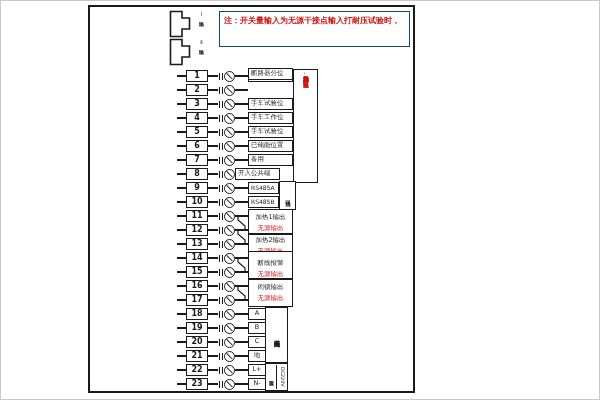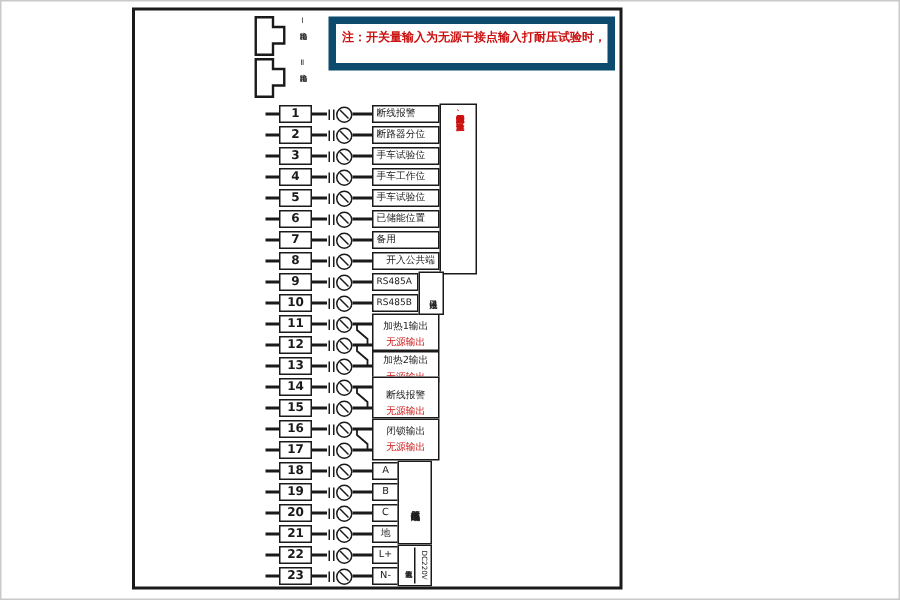--- a/index.html
+++ b/index.html
@@ -3,21 +3,21 @@
 <meta charset="utf-8">
 <style>
   html,body{margin:0;padding:0;background:#ffffff;}
   body{font-family:"DejaVu Sans","Liberation Sans",sans-serif;}
   #canvas{position:relative;width:600px;height:400px;background:#ffffff;border:1px solid #c9c9c9;box-sizing:border-box;overflow:hidden;}
   .abs{position:absolute;box-sizing:border-box;}
   #frame{left:87px;top:4px;width:327px;height:388px;border:2px solid #1a1a1a;background:#ffffff;}
   
   .conn-label{writing-mode:vertical-rl;text-orientation:upright;font-size:5px;line-height:1.1;color:#1a1a1a;letter-spacing:0;}
   
-  #note{left:218px;top:10px;width:191px;height:36px;border:5px solid #0c4a6e;color:#cc1111;font-weight:bold;font-size:8px;line-height:1.75;padding:2px 4px;white-space:nowrap;overflow:hidden;}
+  #note{left:218px;top:10px;width:191px;height:36px;border:1px solid #0c4a6e;color:#cc1111;font-weight:bold;font-size:8px;line-height:1.75;padding:2px 4px;white-space:nowrap;overflow:hidden;}
   
   .wire{background:#1a1a1a;height:1.2px;}
   .tick{background:#1a1a1a;width:1.5px;height:7px;}
   .numbox{border:1.5px solid #1a1a1a;background:#fff;font-size:8px;font-weight:bold;color:#1a1a1a;text-align:center;line-height:9px;}
   .screw{border:1.5px solid #1a1a1a;border-radius:50%;background:#fff;}
   .slash{position:absolute;left:4.2px;top:0.6px;width:1.4px;height:8.2px;background:#1a1a1a;transform:rotate(-45deg);}
   .lblbox{border:1.2px solid #1a1a1a;background:#fff;font-size:6.5px;color:#1a1a1a;line-height:9.5px;text-align:left;padding:0 2px;white-space:nowrap;overflow:hidden;}
   .groupbox{border:1.2px solid #1a1a1a;background:#fff;text-align:center;overflow:hidden;}
   .groupbox .g1{font-size:6.5px;color:#1a1a1a;line-height:11px;white-space:nowrap;}
   .groupbox .g2{font-size:6.5px;color:#cc1111;line-height:10px;white-space:nowrap;}
@@ -73,21 +73,21 @@
       <div class="lblbox" style="position: absolute; box-sizing: border-box; left: 247px; top: 69px; width: 45px; height: 12px;">断线报警</div>
       <div class="wire" style="position: absolute; box-sizing: border-box; left: 176px; top: 88.4px; width: 9px;"></div>
       <div class="numbox" style="position: absolute; box-sizing: border-box; left: 185px; top: 83px; width: 22px; height: 12px;">2</div>
       <div class="wire" style="position: absolute; box-sizing: border-box; left: 207px; top: 88.4px; width: 10px;"></div>
       <div class="tick" style="position: absolute; box-sizing: border-box; left: 217.5px; top: 85.5px;"></div>
       <div class="tick" style="position: absolute; box-sizing: border-box; left: 220.5px; top: 85.5px;"></div>
       <div class="screw" style="position: absolute; box-sizing: border-box; left: 222.5px; top: 83.5px; width: 11px; height: 11px;">
         <div class="slash"></div>
       </div>
       <div class="wire" style="position: absolute; box-sizing: border-box; left: 233.5px; top: 88.4px; width: 13.5px;"></div>
-      <div class="lblbox" style="position: absolute; box-sizing: border-box; left: 247px; top: 83px; width: 45px; height: 12px;">断路器分位</div>
+      <div class="lblbox" style="position: absolute; box-sizing: border-box; left: 247px; top: 67px; width: 45px; height: 12px;">断路器分位</div>
       <div class="wire" style="position: absolute; box-sizing: border-box; left: 176px; top: 102.4px; width: 9px;"></div>
       <div class="numbox" style="position: absolute; box-sizing: border-box; left: 185px; top: 97px; width: 22px; height: 12px;">3</div>
       <div class="wire" style="position: absolute; box-sizing: border-box; left: 207px; top: 102.4px; width: 10px;"></div>
       <div class="tick" style="position: absolute; box-sizing: border-box; left: 217.5px; top: 99.5px;"></div>
       <div class="tick" style="position: absolute; box-sizing: border-box; left: 220.5px; top: 99.5px;"></div>
       <div class="screw" style="position: absolute; box-sizing: border-box; left: 222.5px; top: 97.5px; width: 11px; height: 11px;">
         <div class="slash"></div>
       </div>
       <div class="wire" style="position: absolute; box-sizing: border-box; left: 233.5px; top: 102.4px; width: 13.5px;"></div>
       <div class="lblbox" style="position: absolute; box-sizing: border-box; left: 247px; top: 97px; width: 45px; height: 12px;">手车试验位</div>
@@ -133,21 +133,21 @@
       <div class="lblbox" style="position: absolute; box-sizing: border-box; left: 247px; top: 153px; width: 45px; height: 12px;">备用</div>
       <div class="wire" style="position: absolute; box-sizing: border-box; left: 176px; top: 172.4px; width: 9px;"></div>
       <div class="numbox" style="position: absolute; box-sizing: border-box; left: 185px; top: 167px; width: 22px; height: 12px;">8</div>
       <div class="wire" style="position: absolute; box-sizing: border-box; left: 207px; top: 172.4px; width: 10px;"></div>
       <div class="tick" style="position: absolute; box-sizing: border-box; left: 217.5px; top: 169.5px;"></div>
       <div class="tick" style="position: absolute; box-sizing: border-box; left: 220.5px; top: 169.5px;"></div>
       <div class="screw" style="position: absolute; box-sizing: border-box; left: 222.5px; top: 167.5px; width: 11px; height: 11px;">
         <div class="slash"></div>
       </div>
       <div class="wire" style="position: absolute; box-sizing: border-box; left: 233.5px; top: 172.4px; width: 13.5px;"></div>
-      <div class="lblbox" style="position: absolute; box-sizing: border-box; left: 247px; top: 167px; width: 45px; height: 12px; text-align: right;">开入公共端</div>
+      <div class="lblbox" style="position: absolute; box-sizing: border-box; left: 234px; top: 167px; width: 45px; height: 12px;">开入公共端</div>
       <div class="wire" style="position: absolute; box-sizing: border-box; left: 176px; top: 186.4px; width: 9px;"></div>
       <div class="numbox" style="position: absolute; box-sizing: border-box; left: 185px; top: 181px; width: 22px; height: 12px;">9</div>
       <div class="wire" style="position: absolute; box-sizing: border-box; left: 207px; top: 186.4px; width: 10px;"></div>
       <div class="tick" style="position: absolute; box-sizing: border-box; left: 217.5px; top: 183.5px;"></div>
       <div class="tick" style="position: absolute; box-sizing: border-box; left: 220.5px; top: 183.5px;"></div>
       <div class="screw" style="position: absolute; box-sizing: border-box; left: 222.5px; top: 181.5px; width: 11px; height: 11px;">
         <div class="slash"></div>
       </div>
       <div class="wire" style="position: absolute; box-sizing: border-box; left: 233.5px; top: 186.4px; width: 13.5px;"></div>
       <div class="lblbox" style="position: absolute; box-sizing: border-box; left: 247px; top: 181px; width: 31px; height: 12px; font-size: 6px;">RS485A</div>

